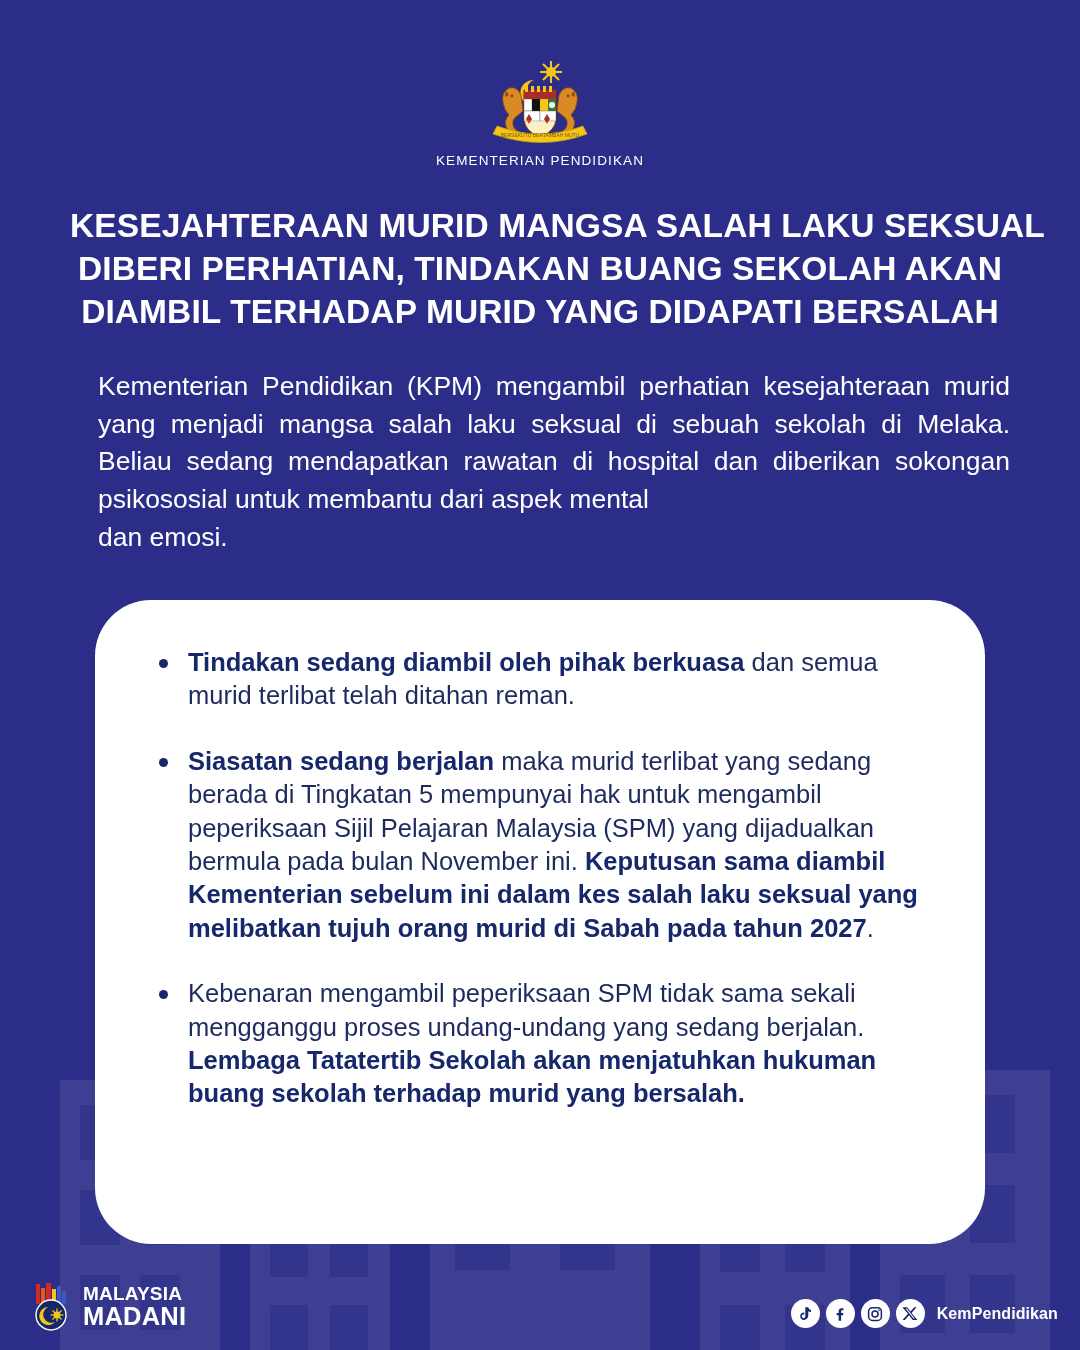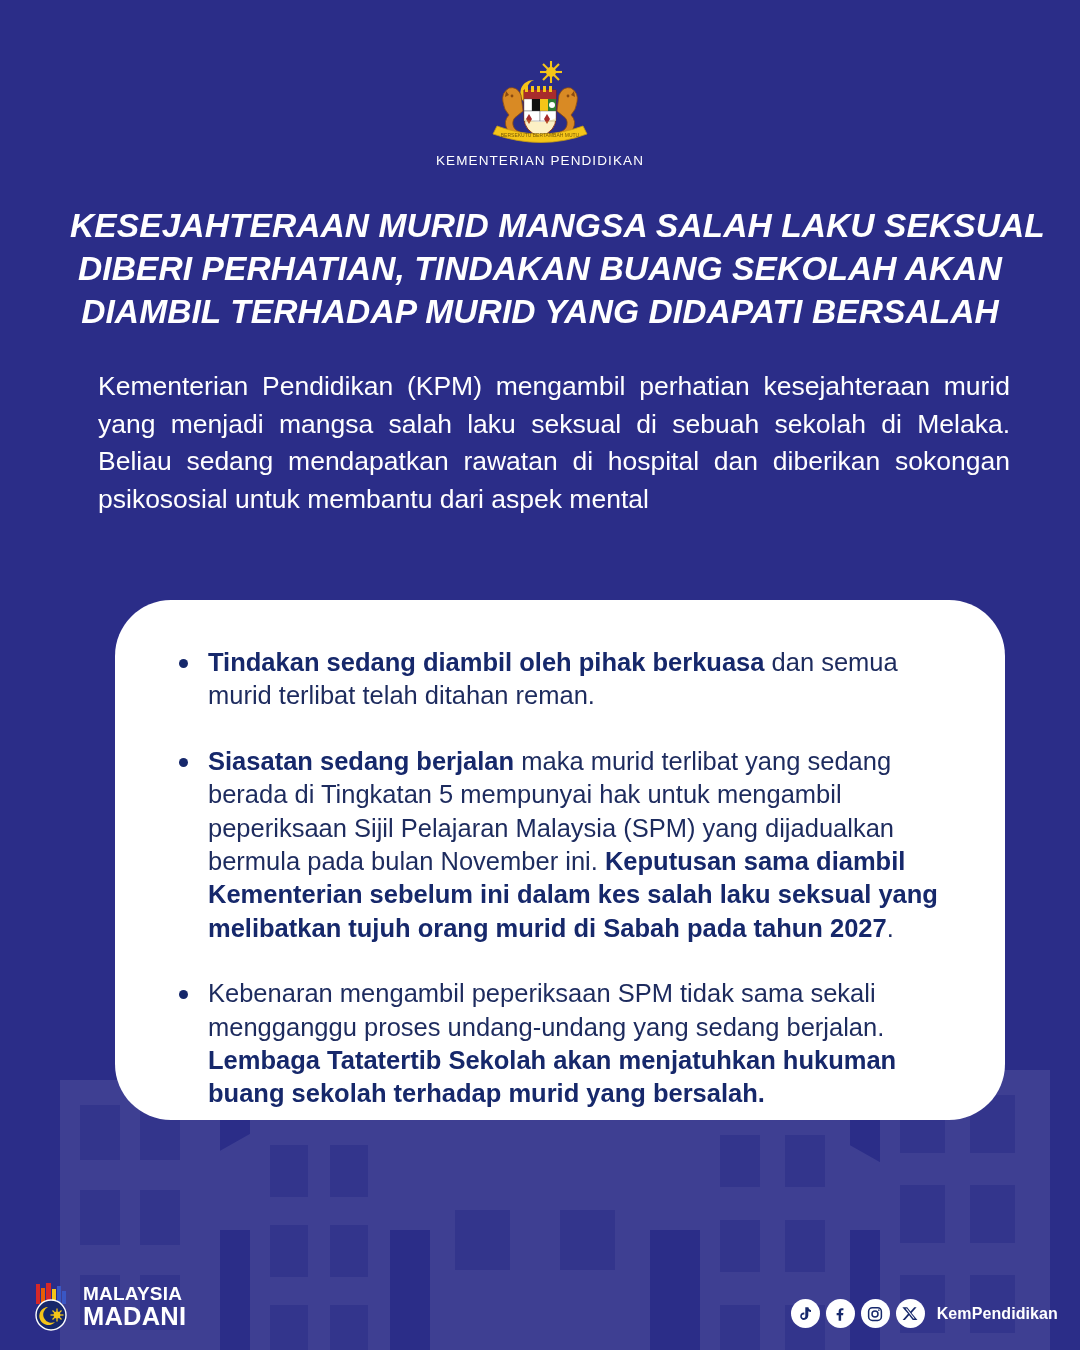--- a/index.html
+++ b/index.html
@@ -52,21 +52,20 @@
     position: absolute;
     top: 205px;
     left: 70px;
     width: 940px;
     text-align: center;
     color: #ffffff;
     font-size: 33.5px;
     font-weight: bold;
     line-height: 1.28;
     letter-spacing: 0.1px;
-    font-style: italic;
   }
   .headline div { white-space: nowrap; }
 
   
   .intro {
     position: absolute;
     top: 368px;
     left: 98px;
     width: 912px;
     color: #ffffff;
@@ -76,26 +75,25 @@
     font-weight: 300;
   }
   .intro .last { text-align: left; }
 
   
   .card {
     position: absolute;
     left: 95px;
     top: 600px;
     width: 890px;
-    height: 520px;
+    height: 644px;
     background: #ffffff;
     border-radius: 56px;
     box-sizing: border-box;
     padding: 46px 56px 40px 60px;
-    margin-left: 20px;
   }
   .bullets { list-style: none; margin: 0; padding: 0; }
   .bullets li {
     position: relative;
     padding-left: 33px;
     margin-bottom: 32px;
     color: #1d2b5e;
     font-size: 25.5px;
     line-height: 1.31;
     font-weight: 300;
@@ -257,20 +255,21 @@
 </div>
 
 <div class="headline">
   <div>KESEJAHTERAAN MURID MANGSA SALAH LAKU SEKSUAL</div>
   <div>DIBERI PERHATIAN, TINDAKAN BUANG SEKOLAH AKAN</div>
   <div>DIAMBIL TERHADAP MURID YANG DIDAPATI BERSALAH</div>
 </div>
 
 <div class="intro">
   <span>Kementerian Pendidikan (KPM) mengambil perhatian kesejahteraan murid yang menjadi mangsa salah laku seksual di sebuah sekolah di Melaka. Beliau sedang mendapatkan rawatan di hospital dan diberikan sokongan psikososial untuk membantu dari aspek mental</span>
+  <div class="last">dan emosi.</div>
 </div>
 
 <div class="card">
   <ul class="bullets">
     <li>
       <b>Tindakan sedang diambil oleh pihak berkuasa</b><span> dan semua murid terlibat telah ditahan reman.</span><b></b><span></span>
     </li>
     <li>
       <b>Siasatan sedang berjalan</b><span> maka murid terlibat yang sedang berada di Tingkatan 5 mempunyai hak untuk mengambil peperiksaan Sijil Pelajaran Malaysia (SPM) yang dijadualkan bermula pada bulan November ini. </span><b>Keputusan sama diambil Kementerian sebelum ini dalam kes salah laku seksual yang melibatkan tujuh orang murid di Sabah pada tahun 2027</b><span>.</span>
     </li>

